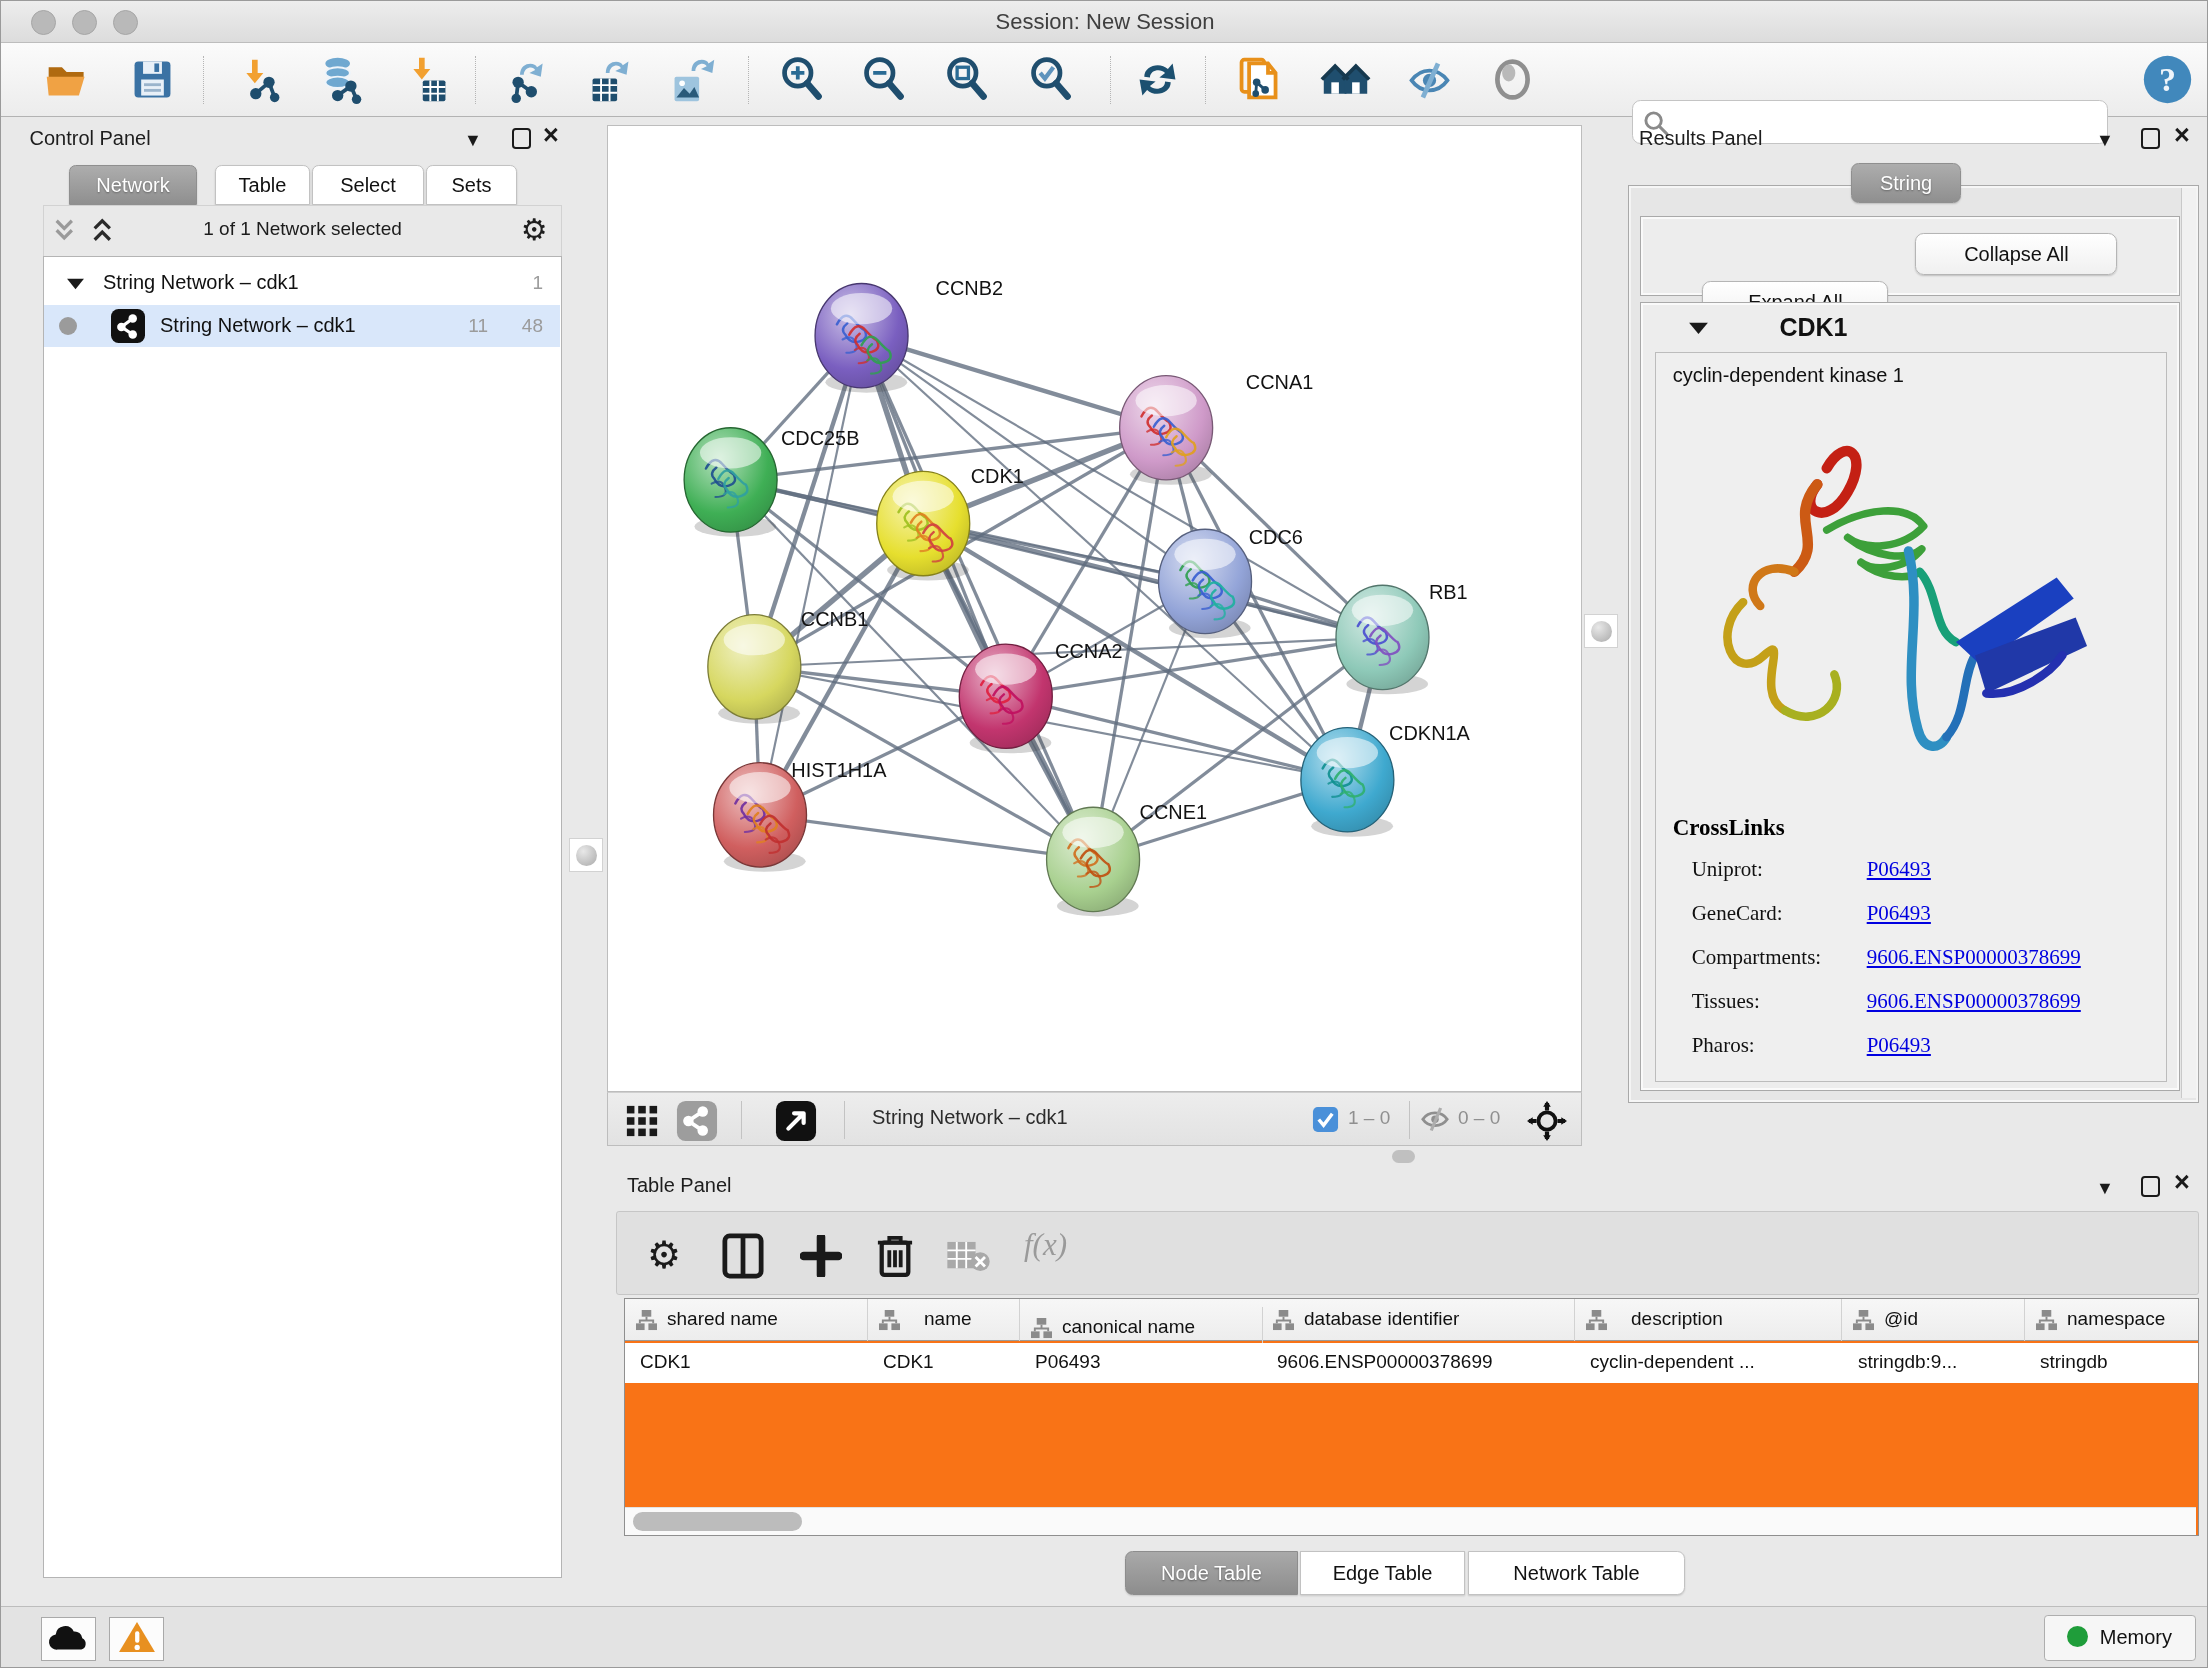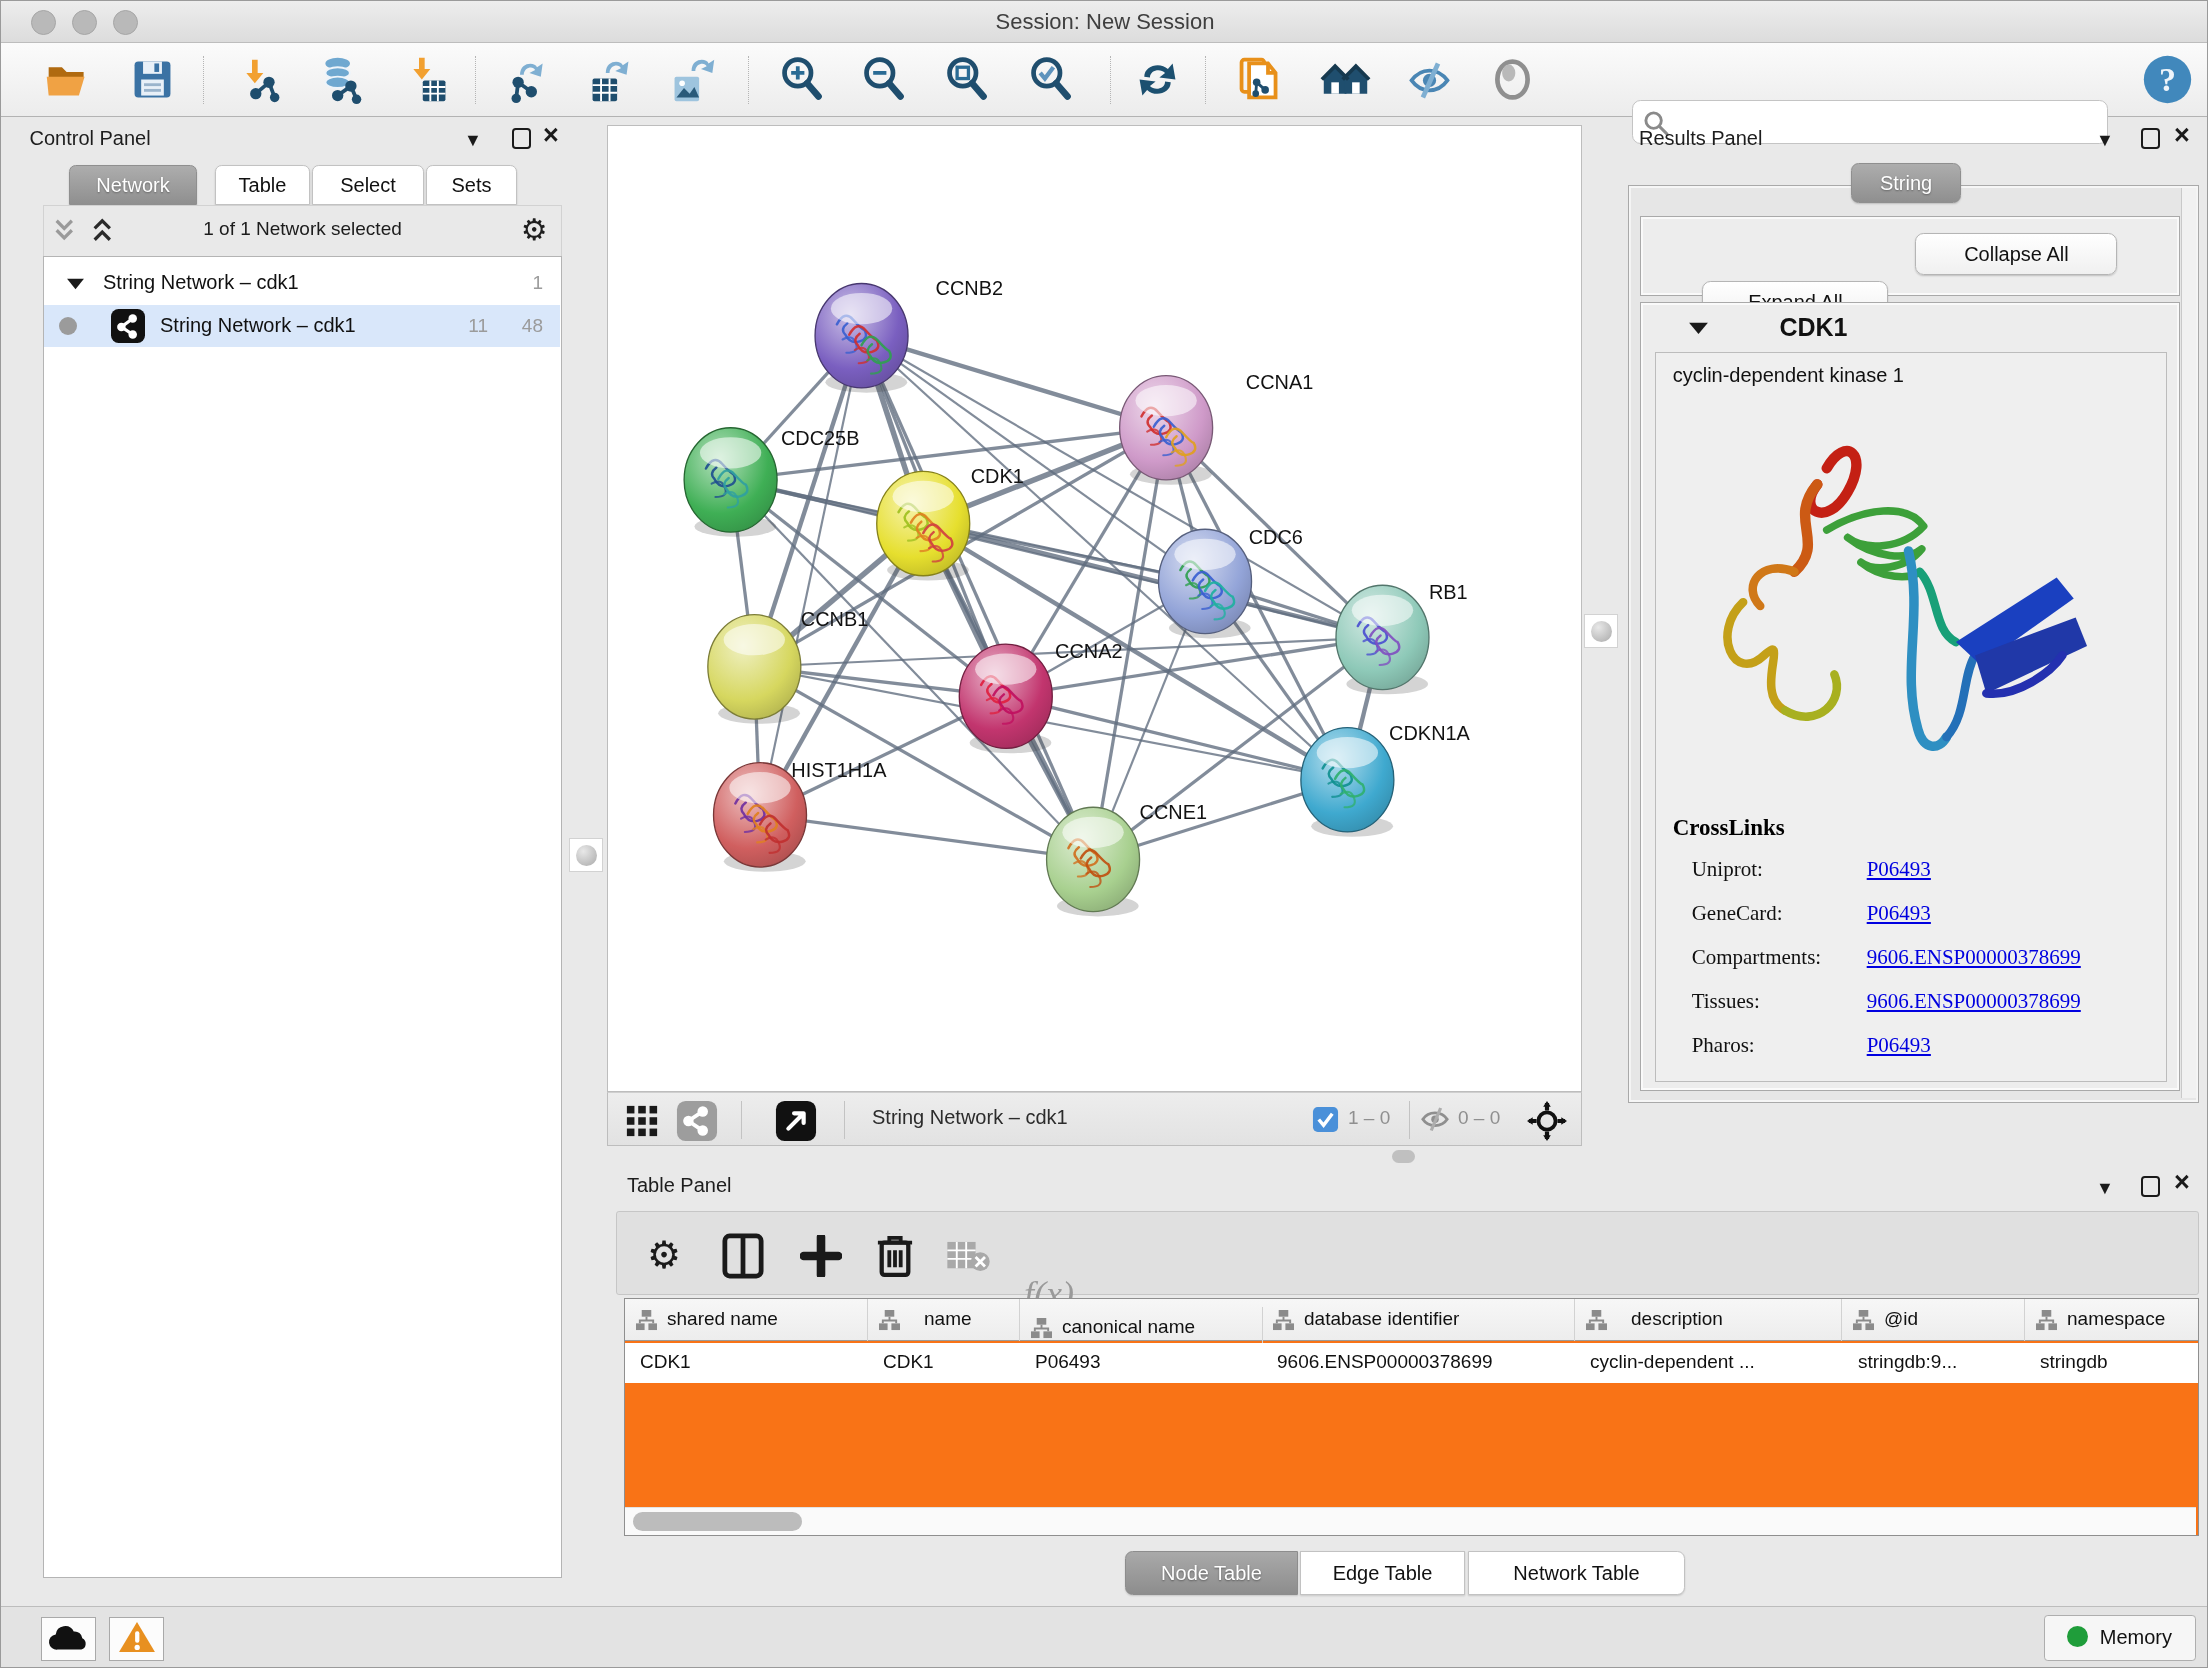--- a/index.html
+++ b/index.html
@@ -702,21 +702,21 @@
           </svg></button>
       <button class="hctl" style="position:absolute; left:329px; top:28.5px;">
         <svg width="46" height="32" viewBox="0 0 48 34">
           <rect x="1" y="1" width="30" height="28" fill="#a9a9a9"></rect>
             <g stroke="#fff" stroke-width="2">
               <path d="M1 10 h30 M1 19 h30 M11 1 v28 M21 1 v28"></path>
             </g>
           <circle cx="36" cy="22" r="10" fill="#a9a9a9"></circle>
             <path d="M31 17 l10 10 M41 17 l-10 10" stroke="#fff" stroke-width="3"></path>
           </svg></button>
-      <div style="position:absolute; left:407px; top:15px; font-size:36px; color:#9a9a9a; font-family:'Liberation Serif', serif; font-style:italic;margin-top:46px;">f(x)</div>
+      <div style="position:absolute; left:407px; top:15px; font-size:31px; color:#9a9a9a; font-family:'Liberation Serif', serif; font-style:italic;">f(x)</div>
     </div>
 
     <div class="tp-table">
       <div class="th-row" id="table-header-row">
           <div class="th-cell" style="left: 0px; width: 243px;">
             <svg width="21" height="23" viewBox="0 0 22 24" style="position:absolute; left:11.4px; top:9.5px;">
               <rect x="6" y="1" width="10" height="7" fill="#8b8b8b"></rect>
               <rect x="0" y="15" width="9" height="7" fill="#8b8b8b"></rect>
               <rect x="13" y="15" width="9" height="7" fill="#8b8b8b"></rect>
               <path d="M11 8 v4 M4 15 v-3 h14 v3" stroke="#8b8b8b" stroke-width="2" fill="none"></path>

